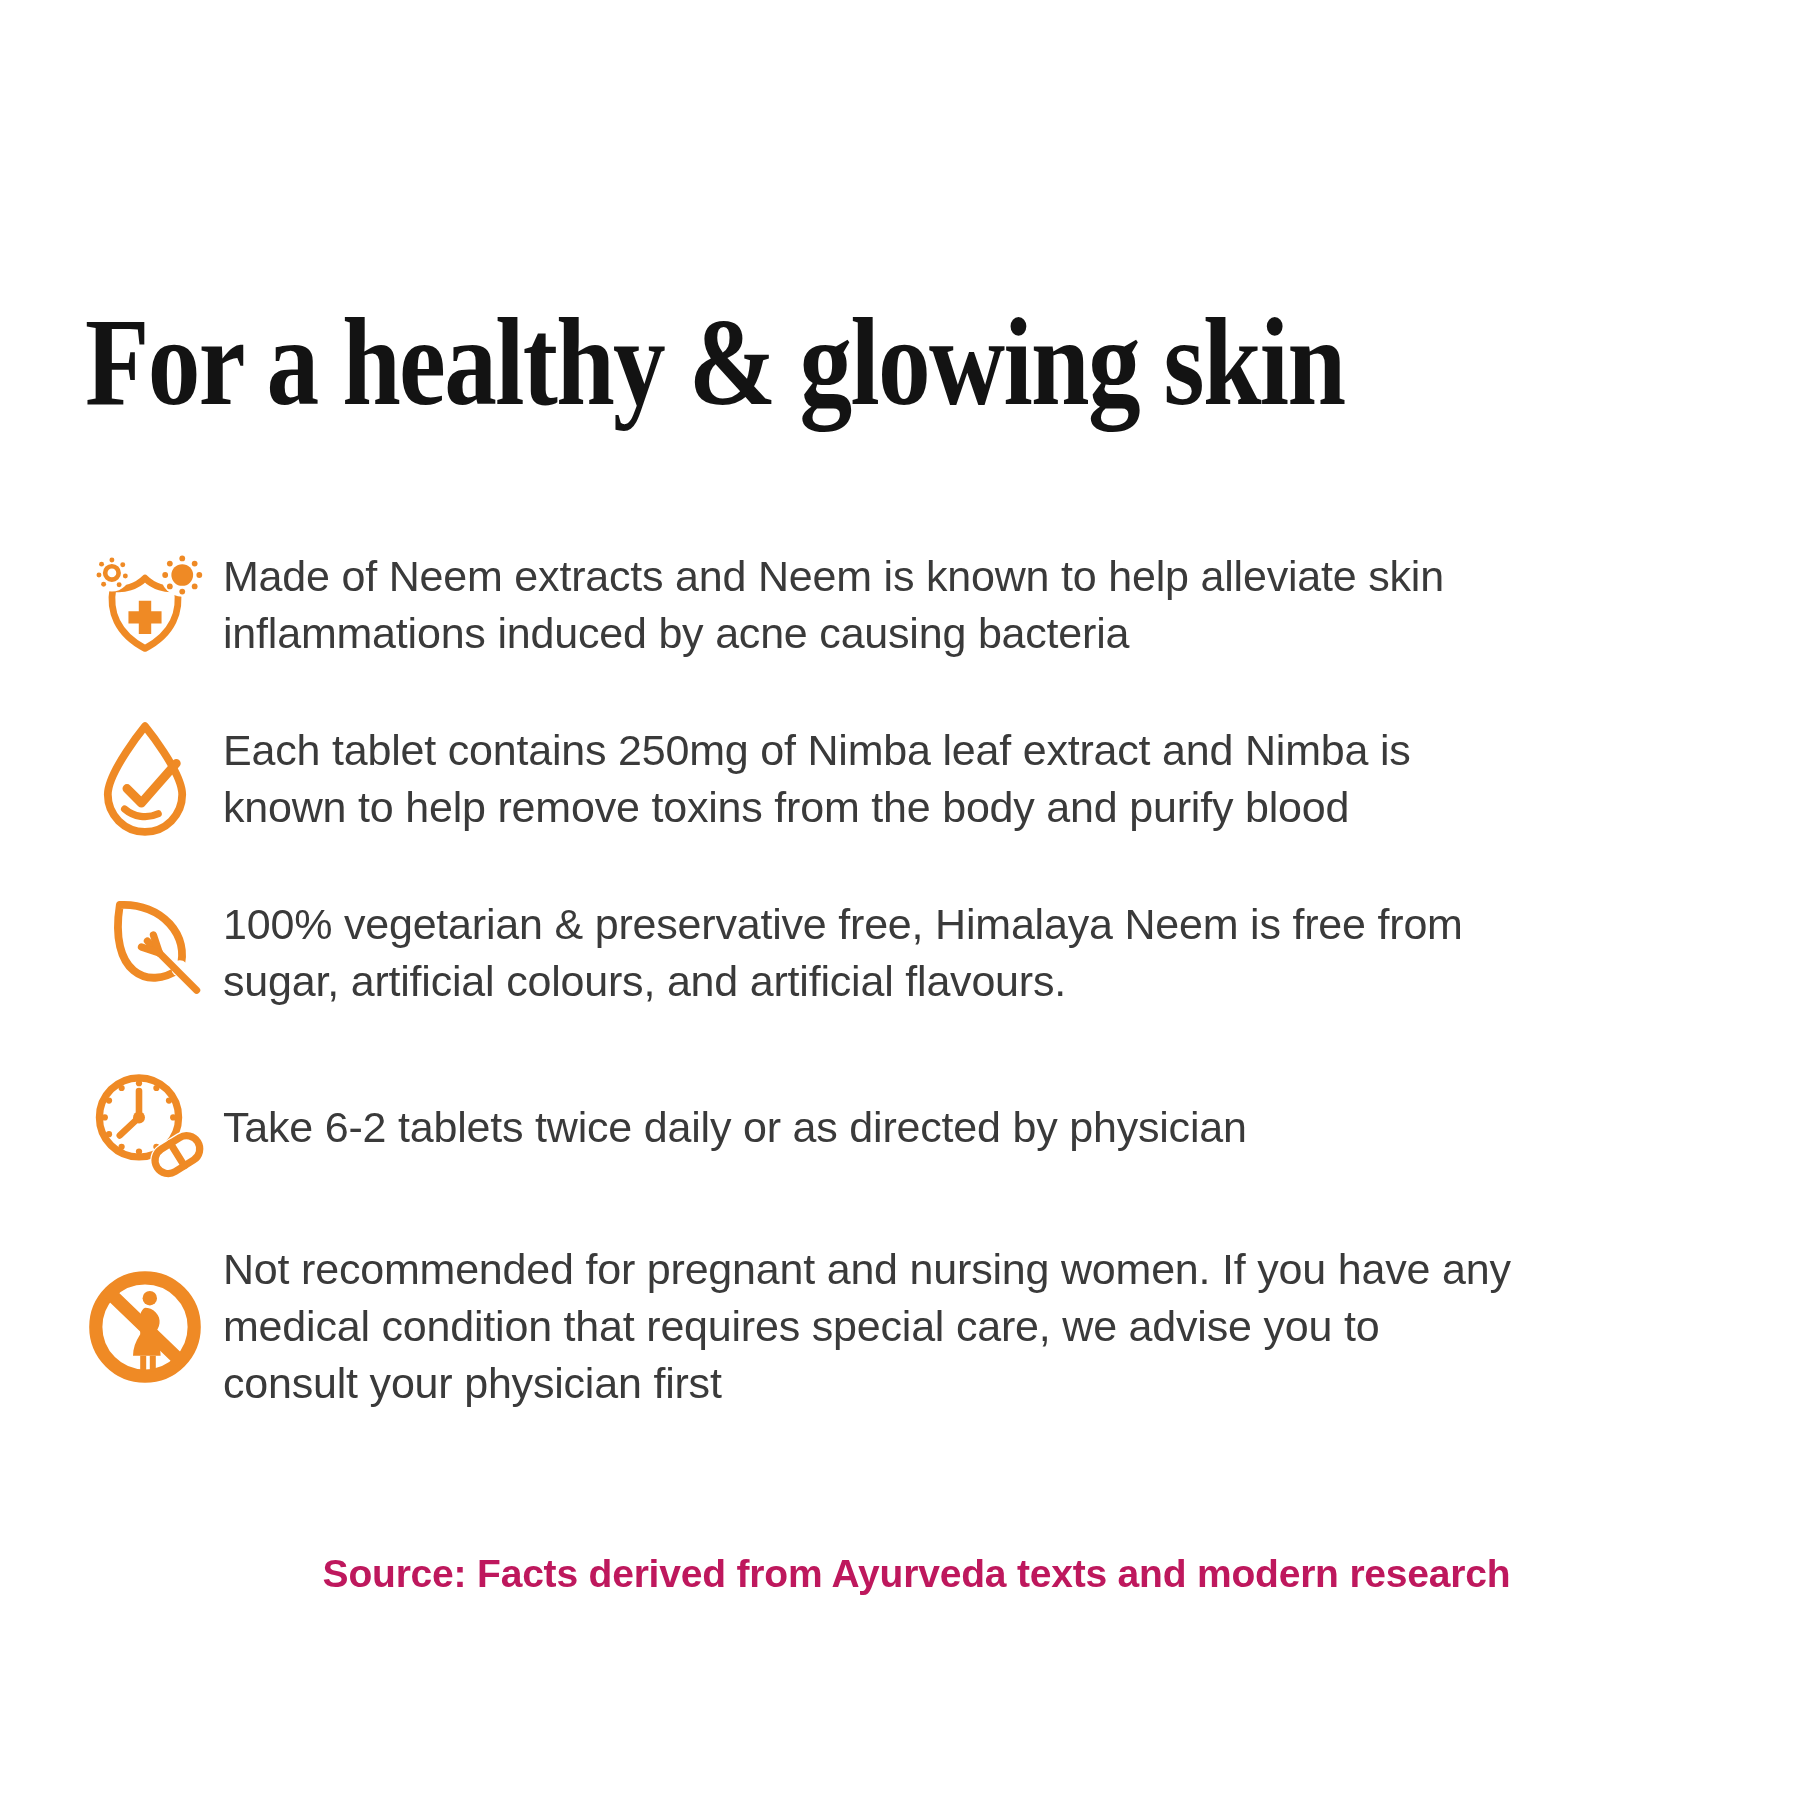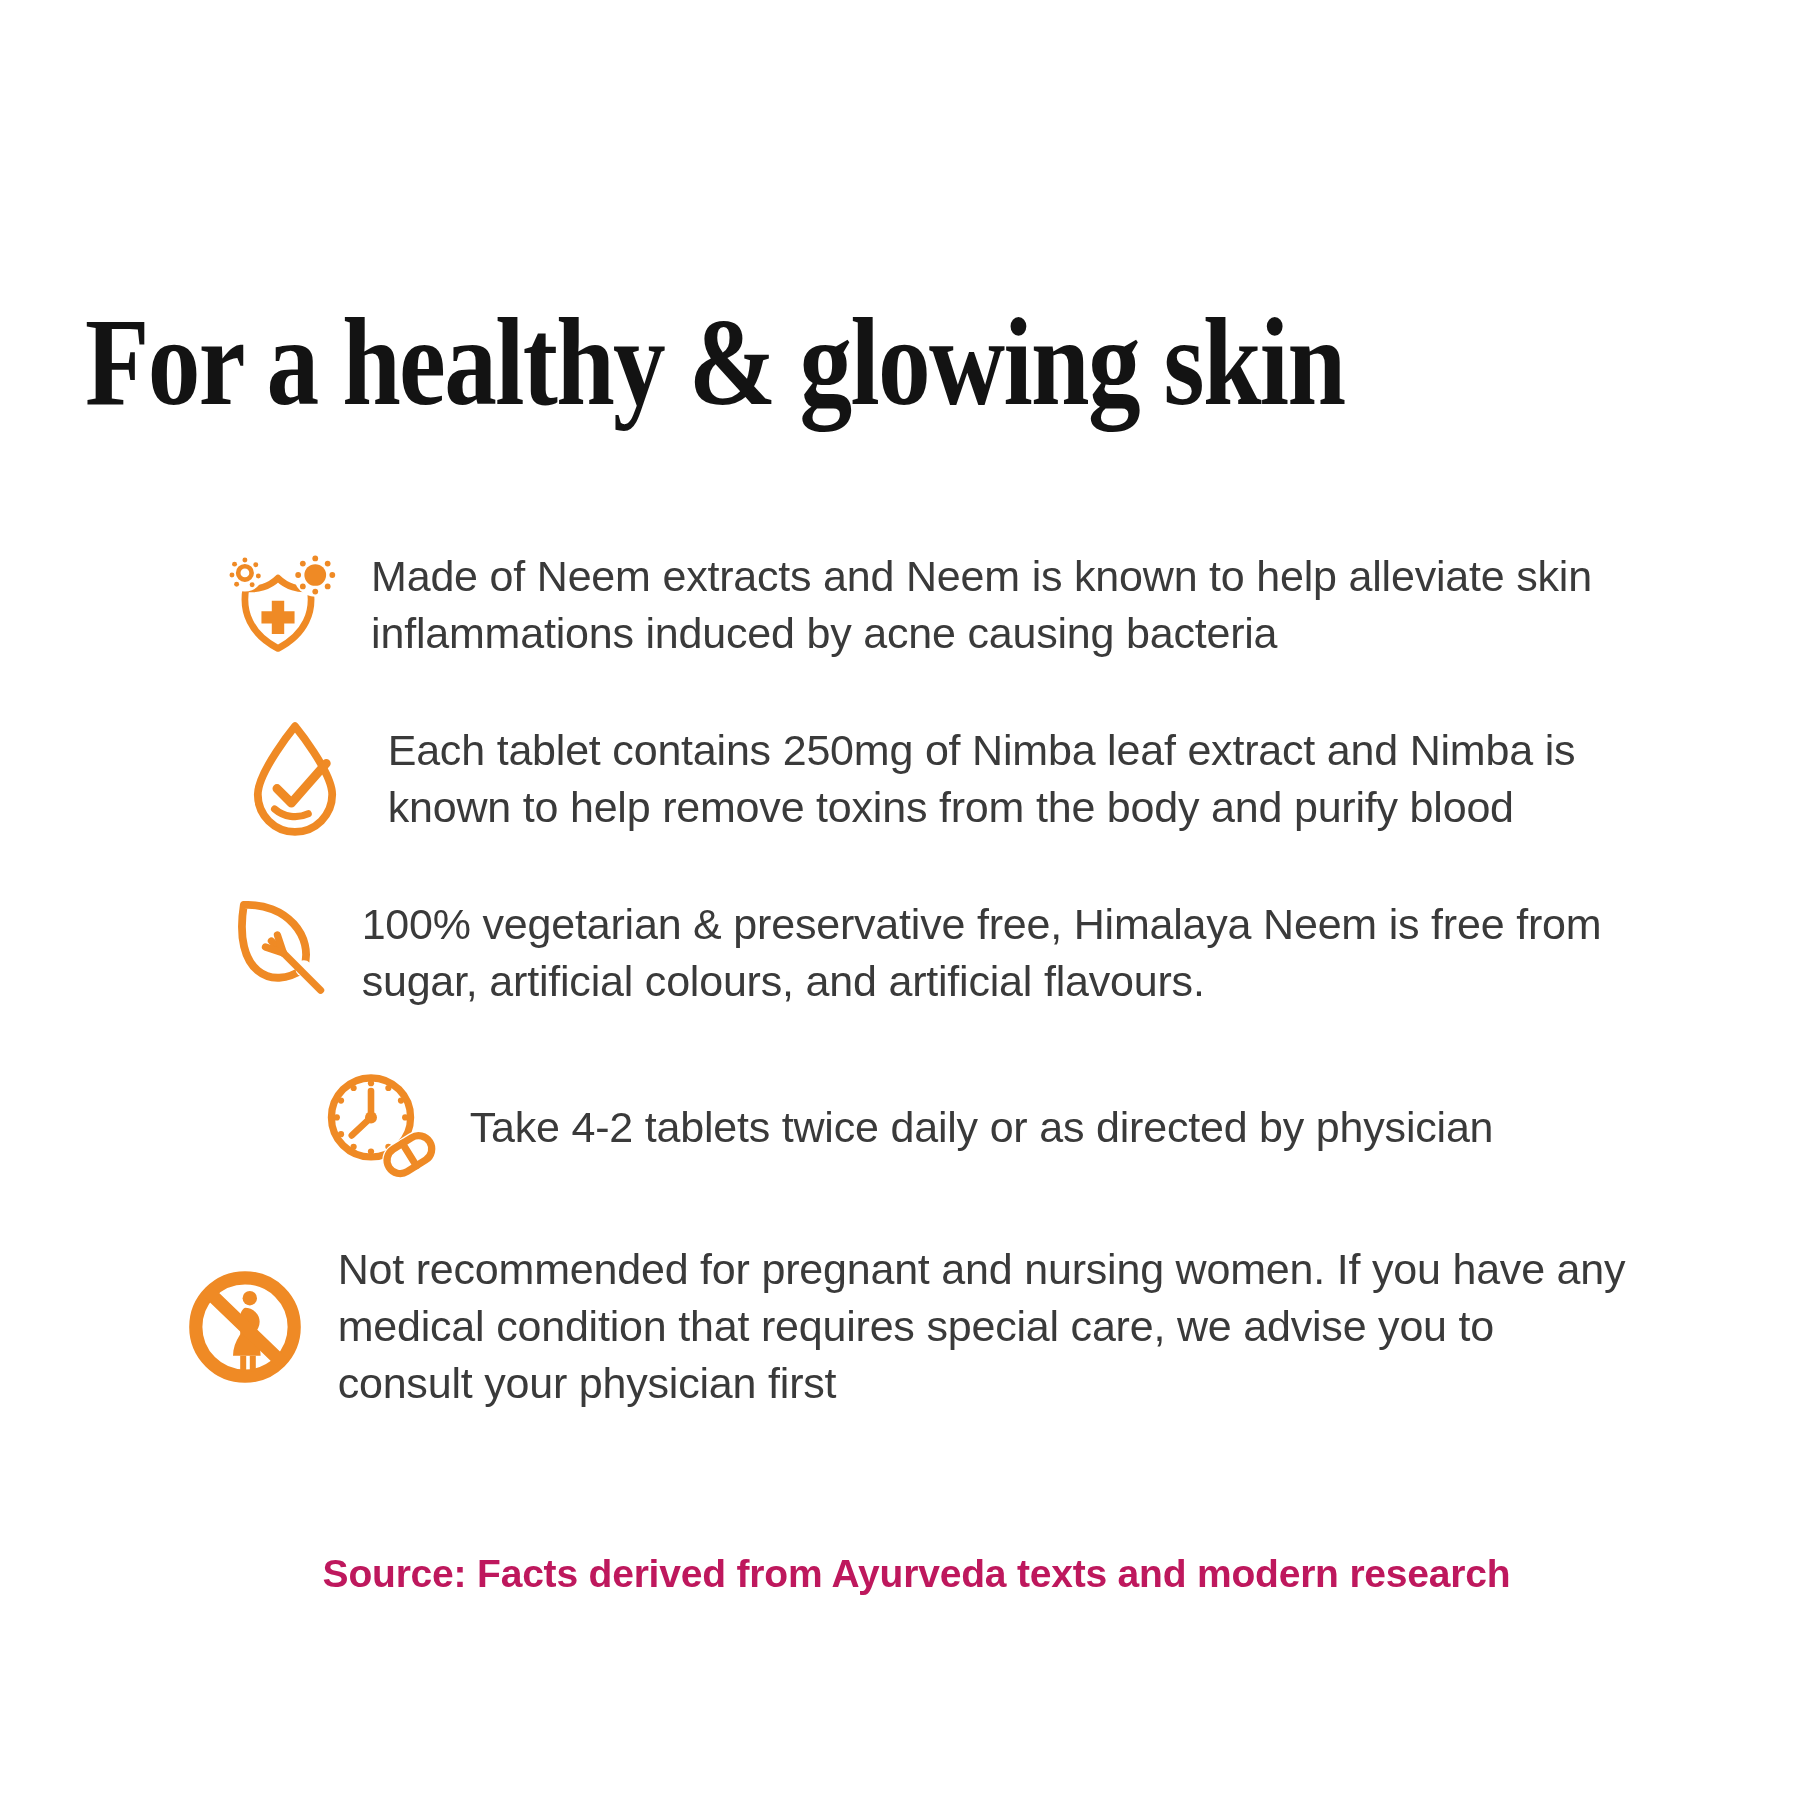--- a/index.html
+++ b/index.html
@@ -32,22 +32,21 @@
     left: 85px;
     top: 545px;
     width: 1640px;
     display: flex;
     flex-direction: column;
     gap: 54px;
   }
   .bullet-row {
     display: flex;
     align-items: center;
-    gap: 33px;
-    justify-content: center;
+    gap: 18px;
   }
   .icon-box {
     flex: 0 0 120px;
     width: 120px;
     height: 120px;
   }
   .icon-box svg { width: 100%; height: 100%; overflow: visible; }
   .bullet-text {
     font-size: 43px;
     line-height: 57px;
@@ -164,21 +163,21 @@
           <path class="stroke" style="stroke-width:5.5" d="M45 42 L45 20"></path>
           <path class="stroke" style="stroke-width:5.5" d="M45 42 L29 57"></path>
           <circle class="fillacc" cx="45" cy="42" r="5"></circle>
           <g transform="rotate(-32 77 73)">
             <rect class="mask" x="53" y="58" width="48" height="30" rx="15"></rect>
             <rect class="stroke" style="stroke-width:6" x="57" y="62" width="40" height="22" rx="11"></rect>
             <path class="stroke" style="stroke-width:6" d="M77 62 L77 84"></path>
           </g>
         </svg>
       </span>
-      <span class="bullet-text">Take 4-2 tablets twice daily or as directed by physician</span>
+      <span class="bullet-text">Take 6-2 tablets twice daily or as directed by physician</span>
     </div>
 
     <div class="bullet-row">
       <span class="icon-box">
         <svg viewBox="0 0 100 100" xmlns="http://www.w3.org/2000/svg">
           <circle class="stroke" style="stroke-width:11" cx="50" cy="50" r="41"></circle>
           <g class="fillacc">
             <circle cx="54" cy="26" r="6"></circle>
             <path d="M50 34 C46 36 45 42 46 49 L46 56 C42 62 40 68 40 74 L63 74 C63 67 61 60 57 56 C63 51 64 43 59 38 C56.5 35 53 34 50 34 Z"></path>
             <rect x="46" y="74" width="5" height="13"></rect>

